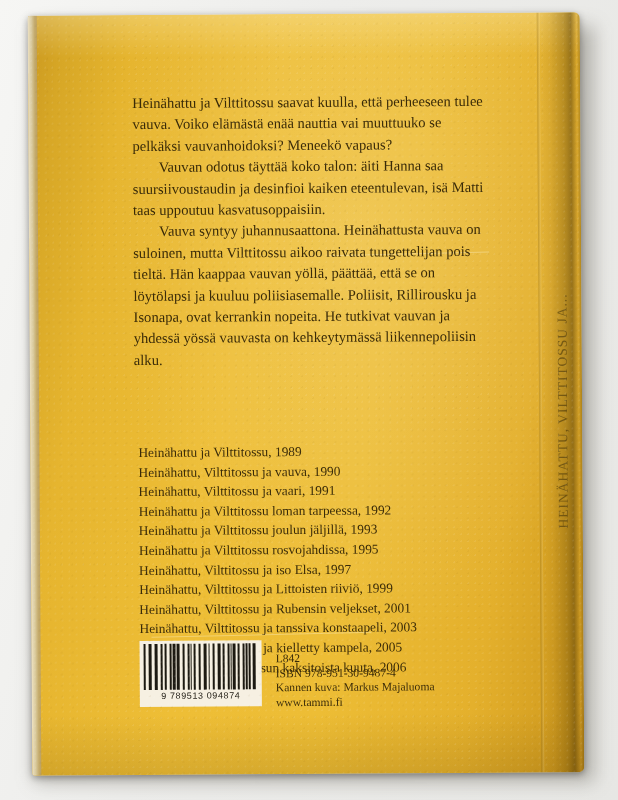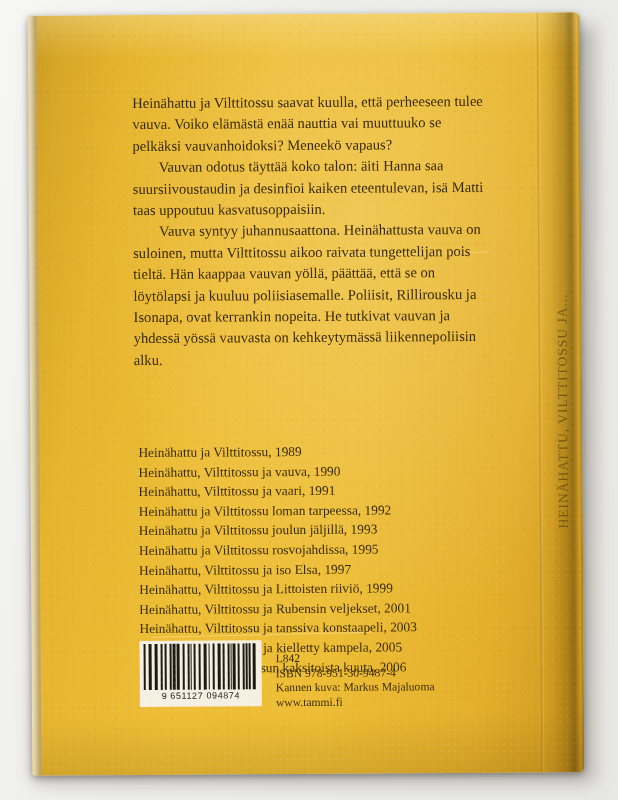--- a/index.html
+++ b/index.html
@@ -296,21 +296,21 @@
           <i style="width: 3px; background: transparent;"></i>
           <i style="width: 2px;"></i>
           <i style="width: 1px; background: transparent;"></i>
           <i style="width: 2px;"></i>
           <i style="width: 1px; background: transparent;"></i>
           <i style="width: 2px;"></i>
           <i style="width: 2px; background: transparent;"></i>
           <i style="width: 3px;"></i>
           <i style="width: 2px; background: transparent;"></i>
         </div>
-      <div class="barcode-digits">9  651127 094874</div>
+      <div class="barcode-digits">9  789513 094874</div>
     </div>
 
     <div class="imprint">
       <div>L842</div>
       <div>ISBN 978-951-30-9487-4</div>
       <div>Kannen kuva: Markus Majaluoma</div>
       <div>www.tammi.fi</div>
     </div>
   </div>
 </div>

